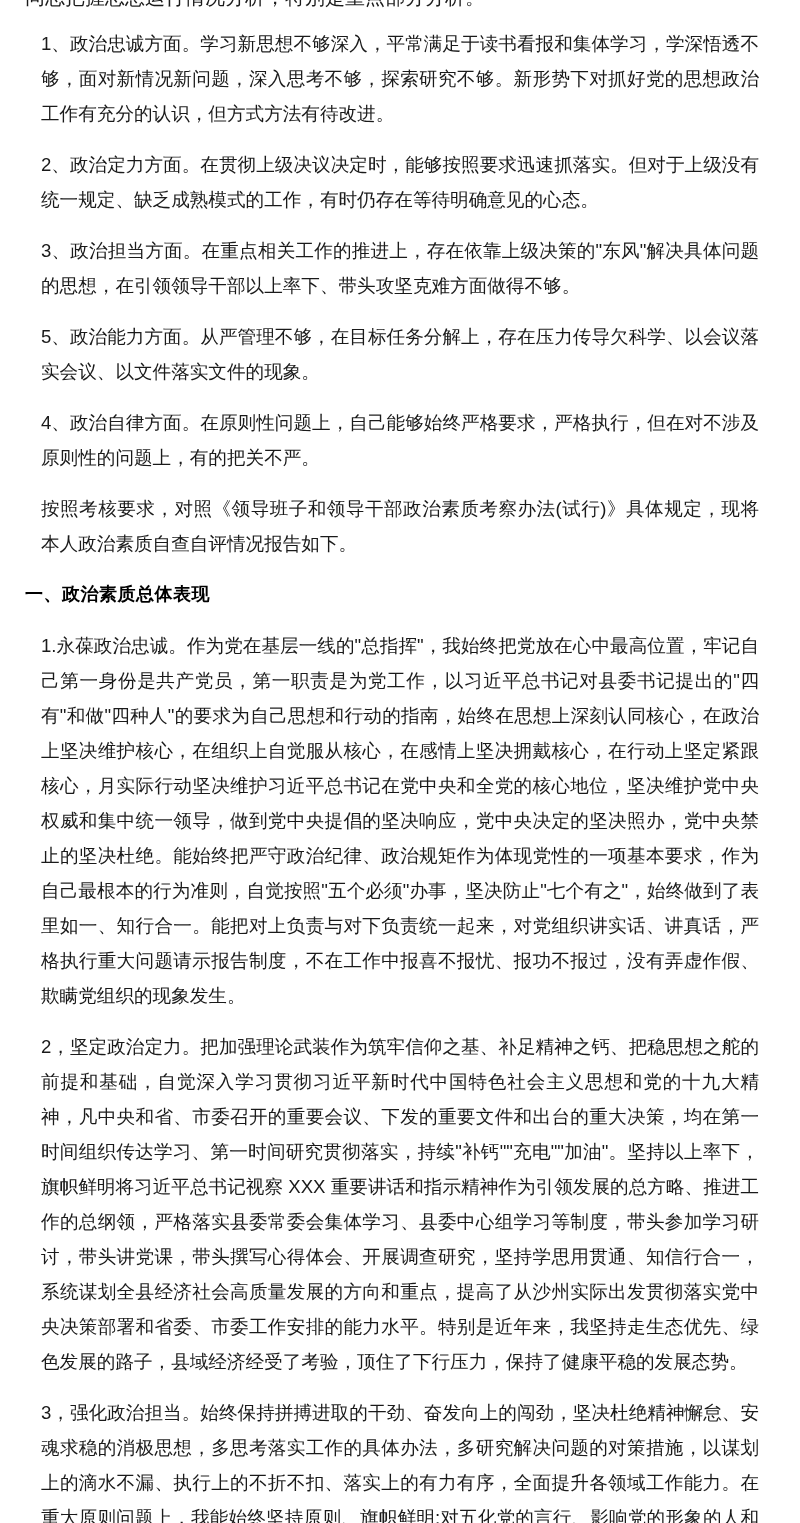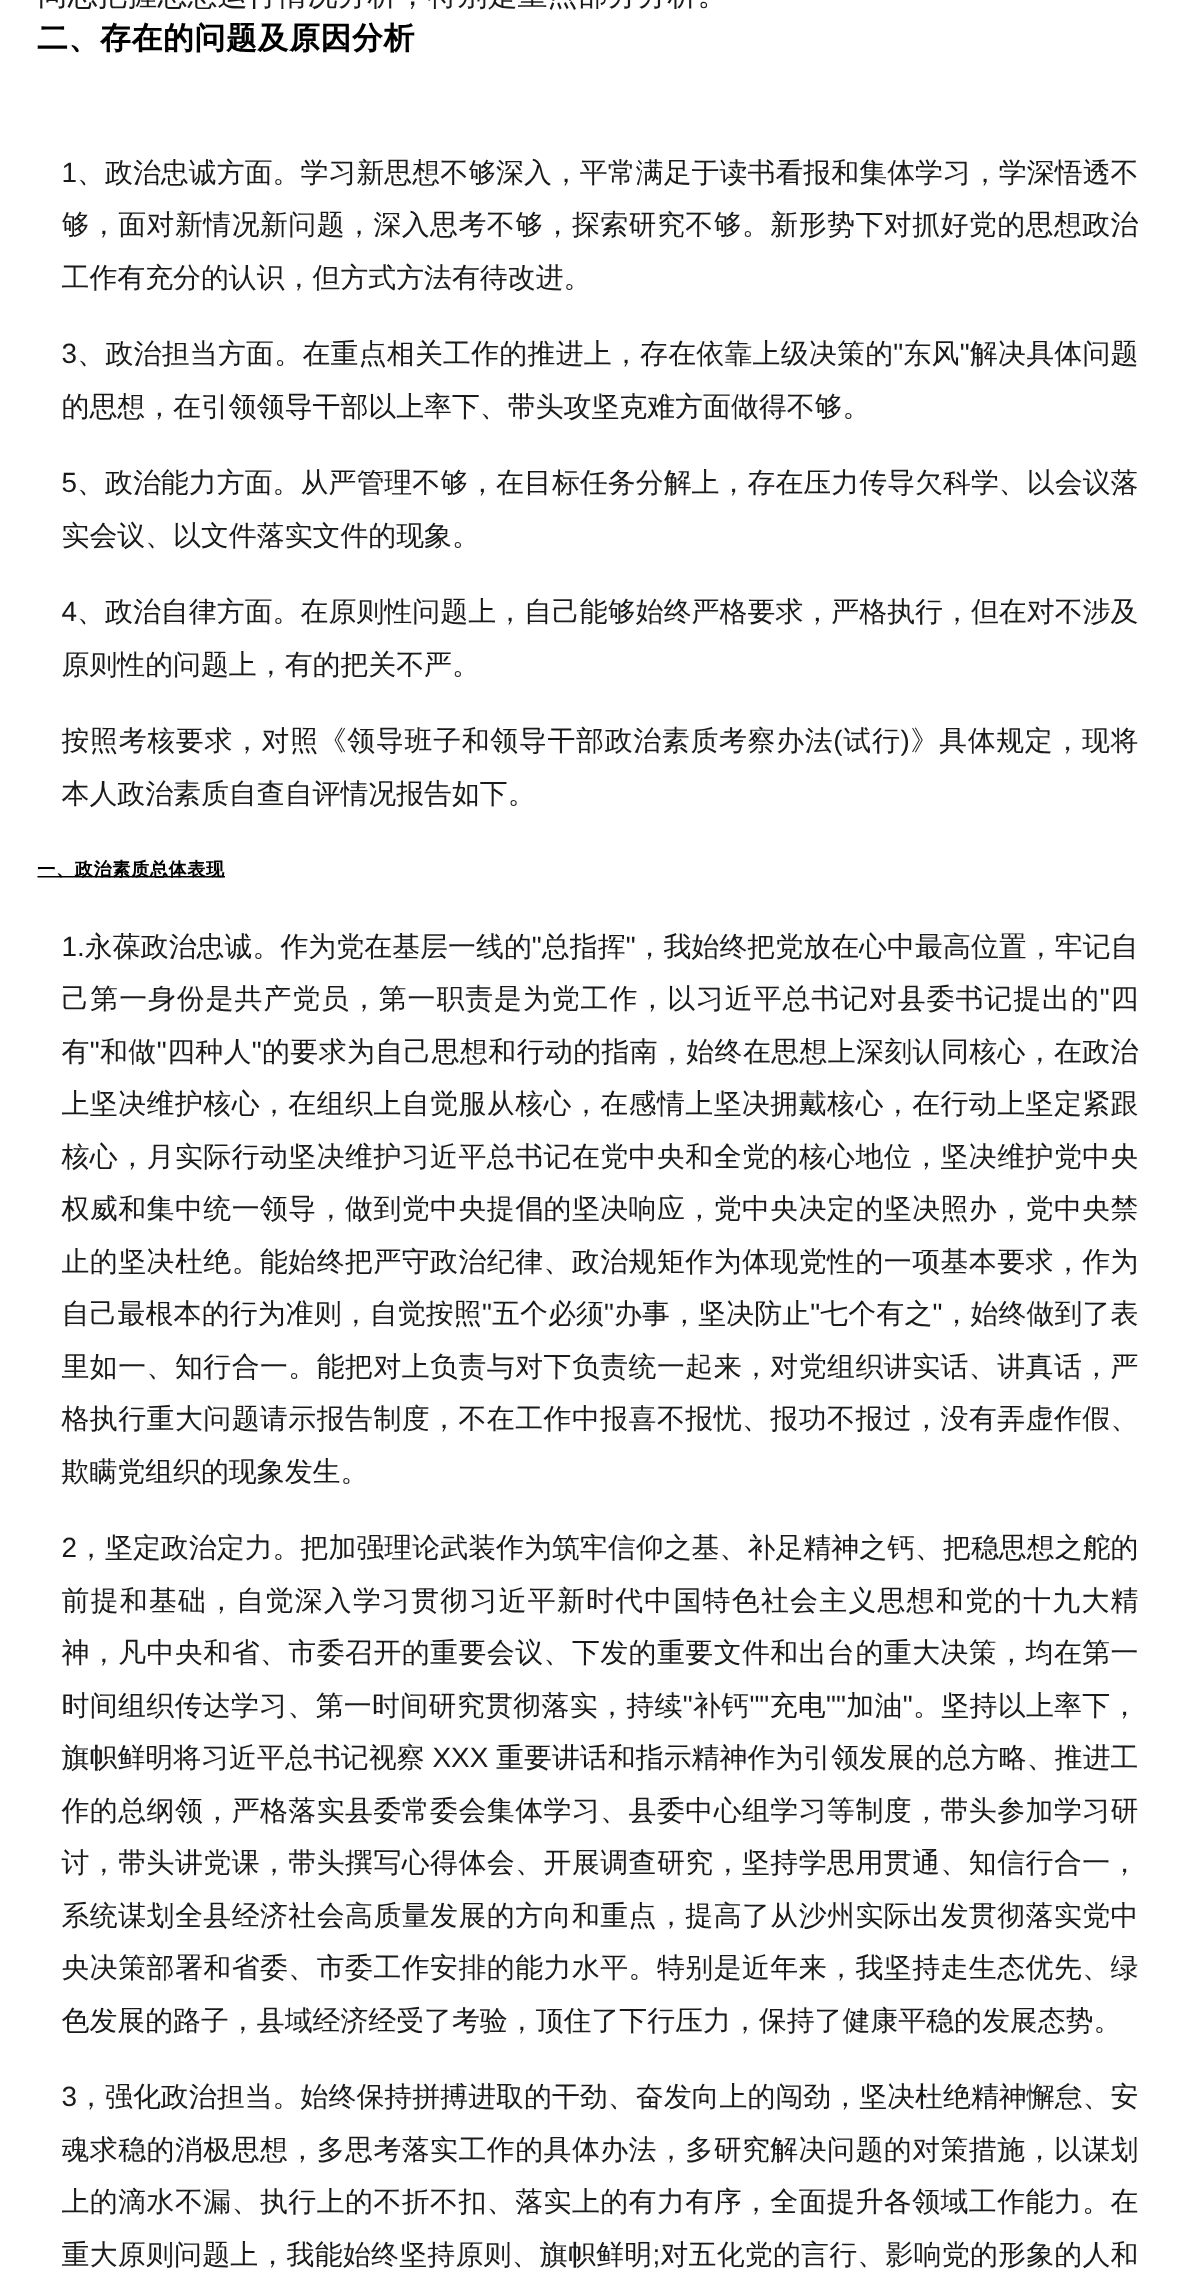--- a/index.html
+++ b/index.html
@@ -39,25 +39,24 @@
     font-size: 20.5px;
     line-height: 28px;
     font-weight: 700;
     color: #000000;
     letter-spacing: 0.5px;
   }
   h2.doc-heading.problems {
     margin-bottom: 57px;
   }
   h2.doc-heading.inflow {
-    font-size: 12px;
+    font-size: 18px;
     line-height: 35px;
     margin: 0;
     letter-spacing: 0.5px;
-    text-decoration: underline;
   }
   p.doc-para {
     margin: 16px;
     font-size: 18.6px;
     line-height: 35px;
     text-align: justify;
     text-justify: inter-character;
     word-break: break-all;
     color: #1a1a1a;
   }
@@ -65,23 +64,23 @@
 </head>
 <body>
 
 <div class="page">
   <div class="content">
 
     <div class="clip-line">
       <span>同志把握思想运行情况分析，特别是重点部分分析。</span>
     </div>
 
-    <h2 class="doc-heading problems">二、存在的问题及原因分析</h2>
 
     <p class="doc-para">1、政治忠诚方面。学习新思想不够深入，平常满足于读书看报和集体学习，学深悟透不够，面对新情况新问题，深入思考不够，探索研究不够。新形势下对抓好党的思想政治工作有充分的认识，但方式方法有待改进。</p>
+    <p class="doc-para">2、政治定力方面。在贯彻上级决议决定时，能够按照要求迅速抓落实。但对于上级没有统一规定、缺乏成熟模式的工作，有时仍存在等待明确意见的心态。</p>
     <p class="doc-para">3、政治担当方面。在重点相关工作的推进上，存在依靠上级决策的"东风"解决具体问题的思想，在引领领导干部以上率下、带头攻坚克难方面做得不够。</p>
     <p class="doc-para">5、政治能力方面。从严管理不够，在目标任务分解上，存在压力传导欠科学、以会议落实会议、以文件落实文件的现象。</p>
     <p class="doc-para">4、政治自律方面。在原则性问题上，自己能够始终严格要求，严格执行，但在对不涉及原则性的问题上，有的把关不严。</p>
 
     <p class="doc-para">按照考核要求，对照《领导班子和领导干部政治素质考察办法(试行)》具体规定，现将本人政治素质自查自评情况报告如下。</p>
 
     <h2 class="doc-heading inflow">一、政治素质总体表现</h2>
 
     <p class="doc-para">1.永葆政治忠诚。作为党在基层一线的"总指挥"，我始终把党放在心中最高位置，牢记自己第一身份是共产党员，第一职责是为党工作，以习近平总书记对县委书记提出的"四有"和做"四种人"的要求为自己思想和行动的指南，始终在思想上深刻认同核心，在政治上坚决维护核心，在组织上自觉服从核心，在感情上坚决拥戴核心，在行动上坚定紧跟核心，月实际行动坚决维护习近平总书记在党中央和全党的核心地位，坚决维护党中央权威和集中统一领导，做到党中央提倡的坚决响应，党中央决定的坚决照办，党中央禁止的坚决杜绝。能始终把严守政治纪律、政治规矩作为体现党性的一项基本要求，作为自己最根本的行为准则，自觉按照"五个必须"办事，坚决防止"七个有之"，始终做到了表里如一、知行合一。能把对上负责与对下负责统一起来，对党组织讲实话、讲真话，严格执行重大问题请示报告制度，不在工作中报喜不报忧、报功不报过，没有弄虚作假、欺瞒党组织的现象发生。</p>
     <p class="doc-para">2，坚定政治定力。把加强理论武装作为筑牢信仰之基、补足精神之钙、把稳思想之舵的前提和基础，自觉深入学习贯彻习近平新时代中国特色社会主义思想和党的十九大精神，凡中央和省、市委召开的重要会议、下发的重要文件和出台的重大决策，均在第一时间组织传达学习、第一时间研究贯彻落实，持续"补钙""充电""加油"。坚持以上率下，旗帜鲜明将习近平总书记视察 XXX 重要讲话和指示精神作为引领发展的总方略、推进工作的总纲领，严格落实县委常委会集体学习、县委中心组学习等制度，带头参加学习研讨，带头讲党课，带头撰写心得体会、开展调查研究，坚持学思用贯通、知信行合一，系统谋划全县经济社会高质量发展的方向和重点，提高了从沙州实际出发贯彻落实党中央决策部署和省委、市委工作安排的能力水平。特别是近年来，我坚持走生态优先、绿色发展的路子，县域经济经受了考验，顶住了下行压力，保持了健康平稳的发展态势。</p>

